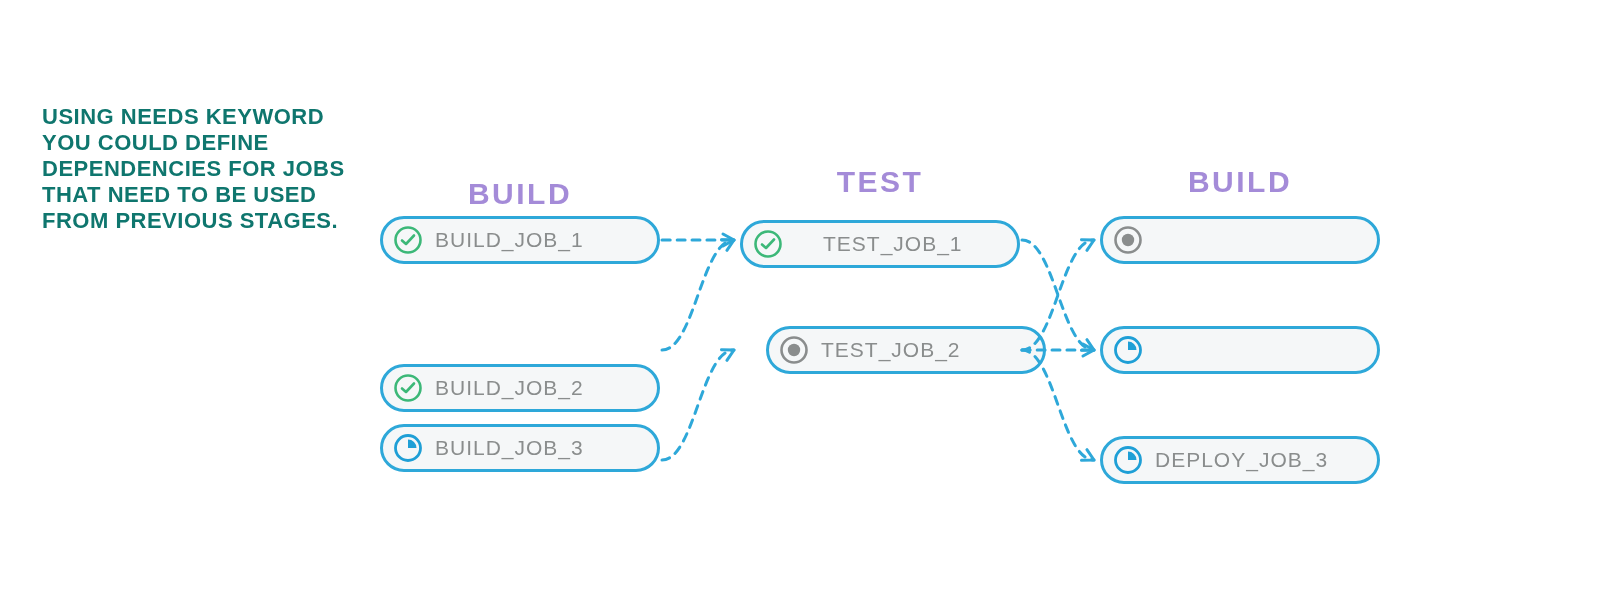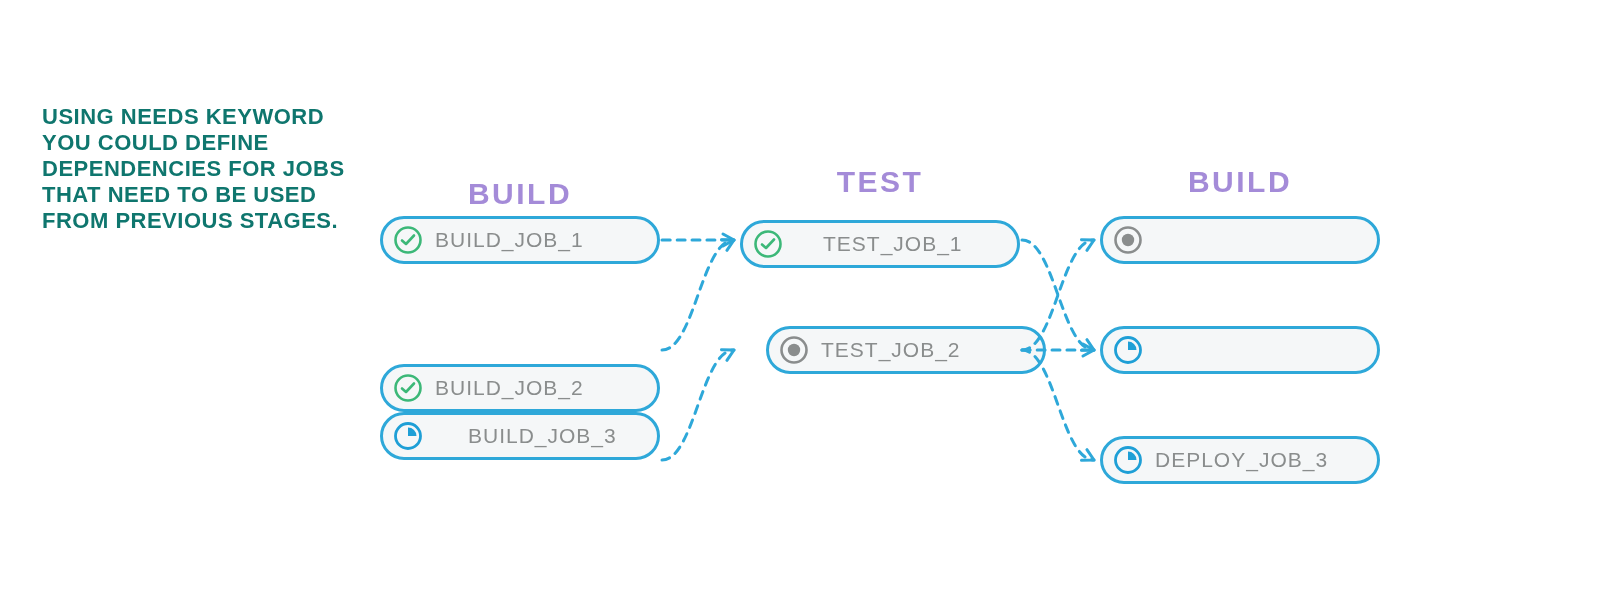--- a/index.html
+++ b/index.html
@@ -94,21 +94,21 @@
     </svg></span>
         <span class="label">BUILD_JOB_1</span>
       </div>
       <div class="pill" style="left: 380px; top: 332px; margin-top: 32px;">
         <span class="icon"><svg viewBox="0 0 30 30">
       <circle cx="15" cy="15" r="12.5" fill="none" stroke="#3cb878" stroke-width="2.6"></circle>
       <path d="M9 15.5 L13 19 L21 10.5" fill="none" stroke="#3cb878" stroke-width="2.6" stroke-linecap="round" stroke-linejoin="round"></path>
     </svg></span>
         <span class="label">BUILD_JOB_2</span>
       </div>
-      <div class="pill" style="left: 380px; top: 412px; gap: 33px;">
+      <div class="pill" style="left: 380px; top: 424px;">
         <span class="icon"><svg viewBox="0 0 30 30">
     <circle cx="15" cy="15" r="12.5" fill="none" stroke="#1e9fd6" stroke-width="2.8"></circle>
     <path d="M15 15 L15 6.5 A8.5 8.5 0 0 1 23.5 15 Z" fill="#1e9fd6"></path>
   </svg></span>
         <span class="label">BUILD_JOB_3</span>
       </div>
       <div class="stage-header" style="left: 740px; top: 165px;">TEST</div>
       <div class="pill" style="left: 740px; top: 220px; gap: 28px;">
         <span class="icon"><svg viewBox="0 0 30 30">
       <circle cx="15" cy="15" r="12.5" fill="none" stroke="#3cb878" stroke-width="2.6"></circle>

